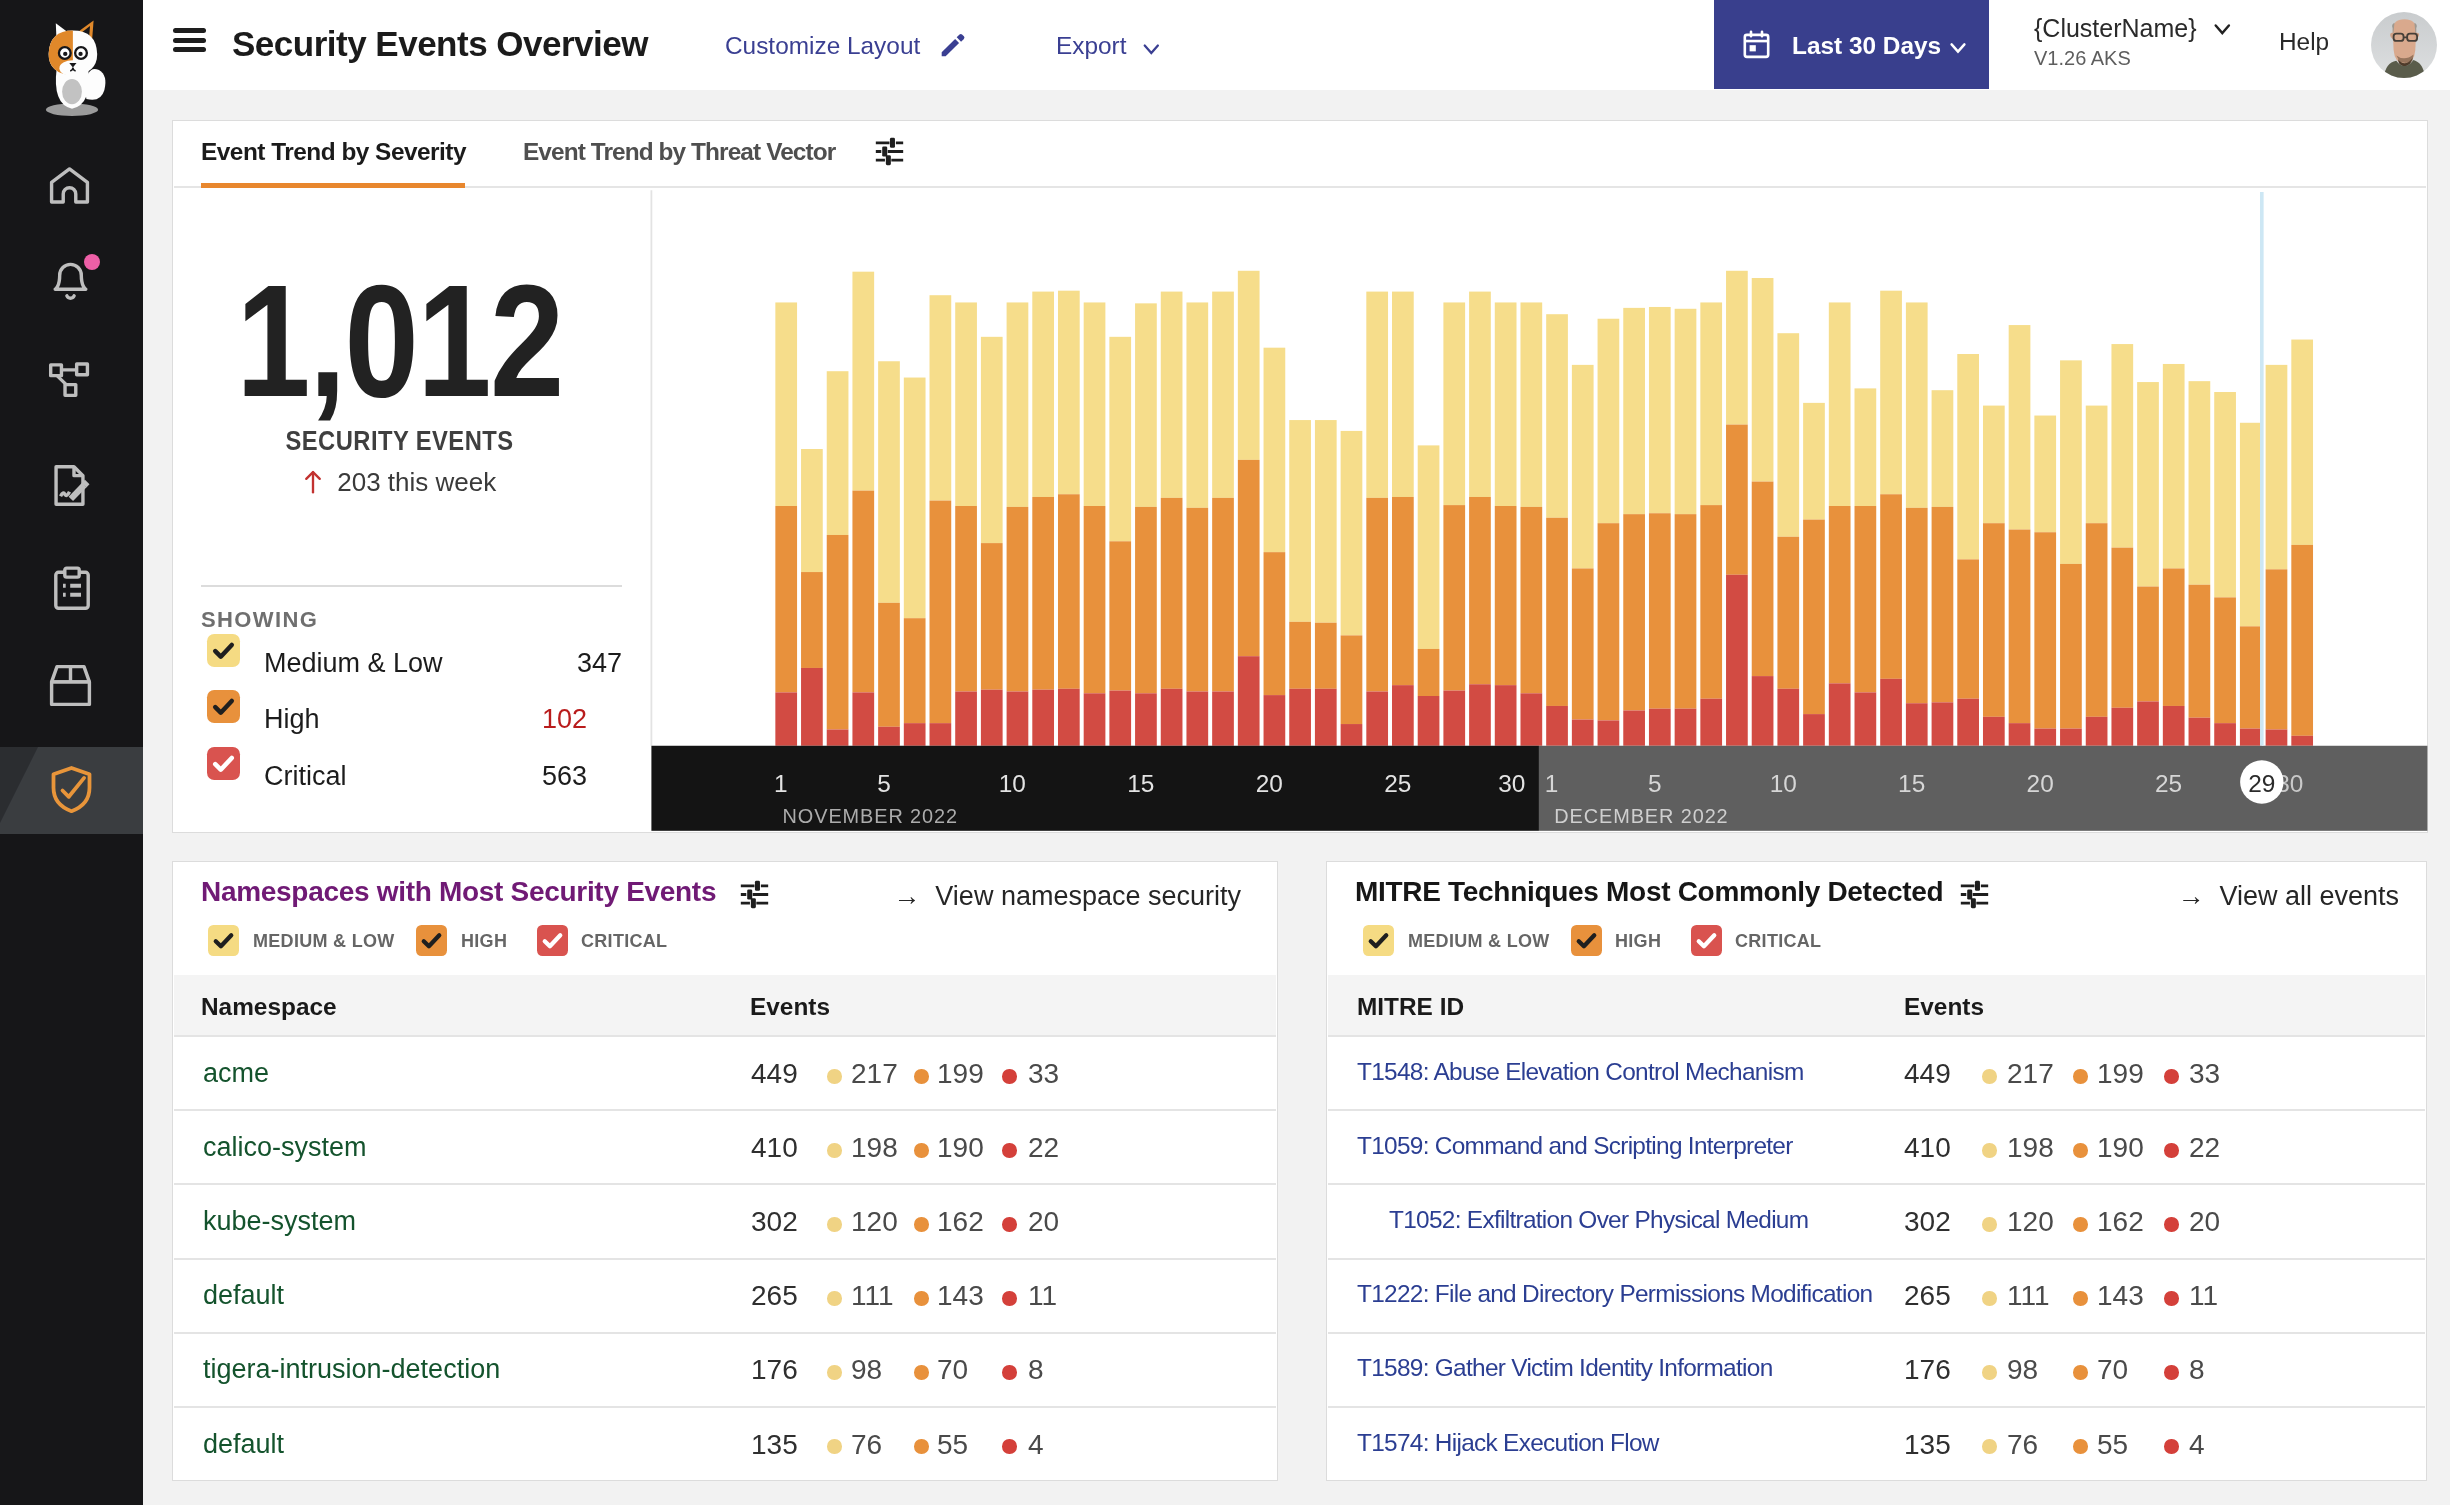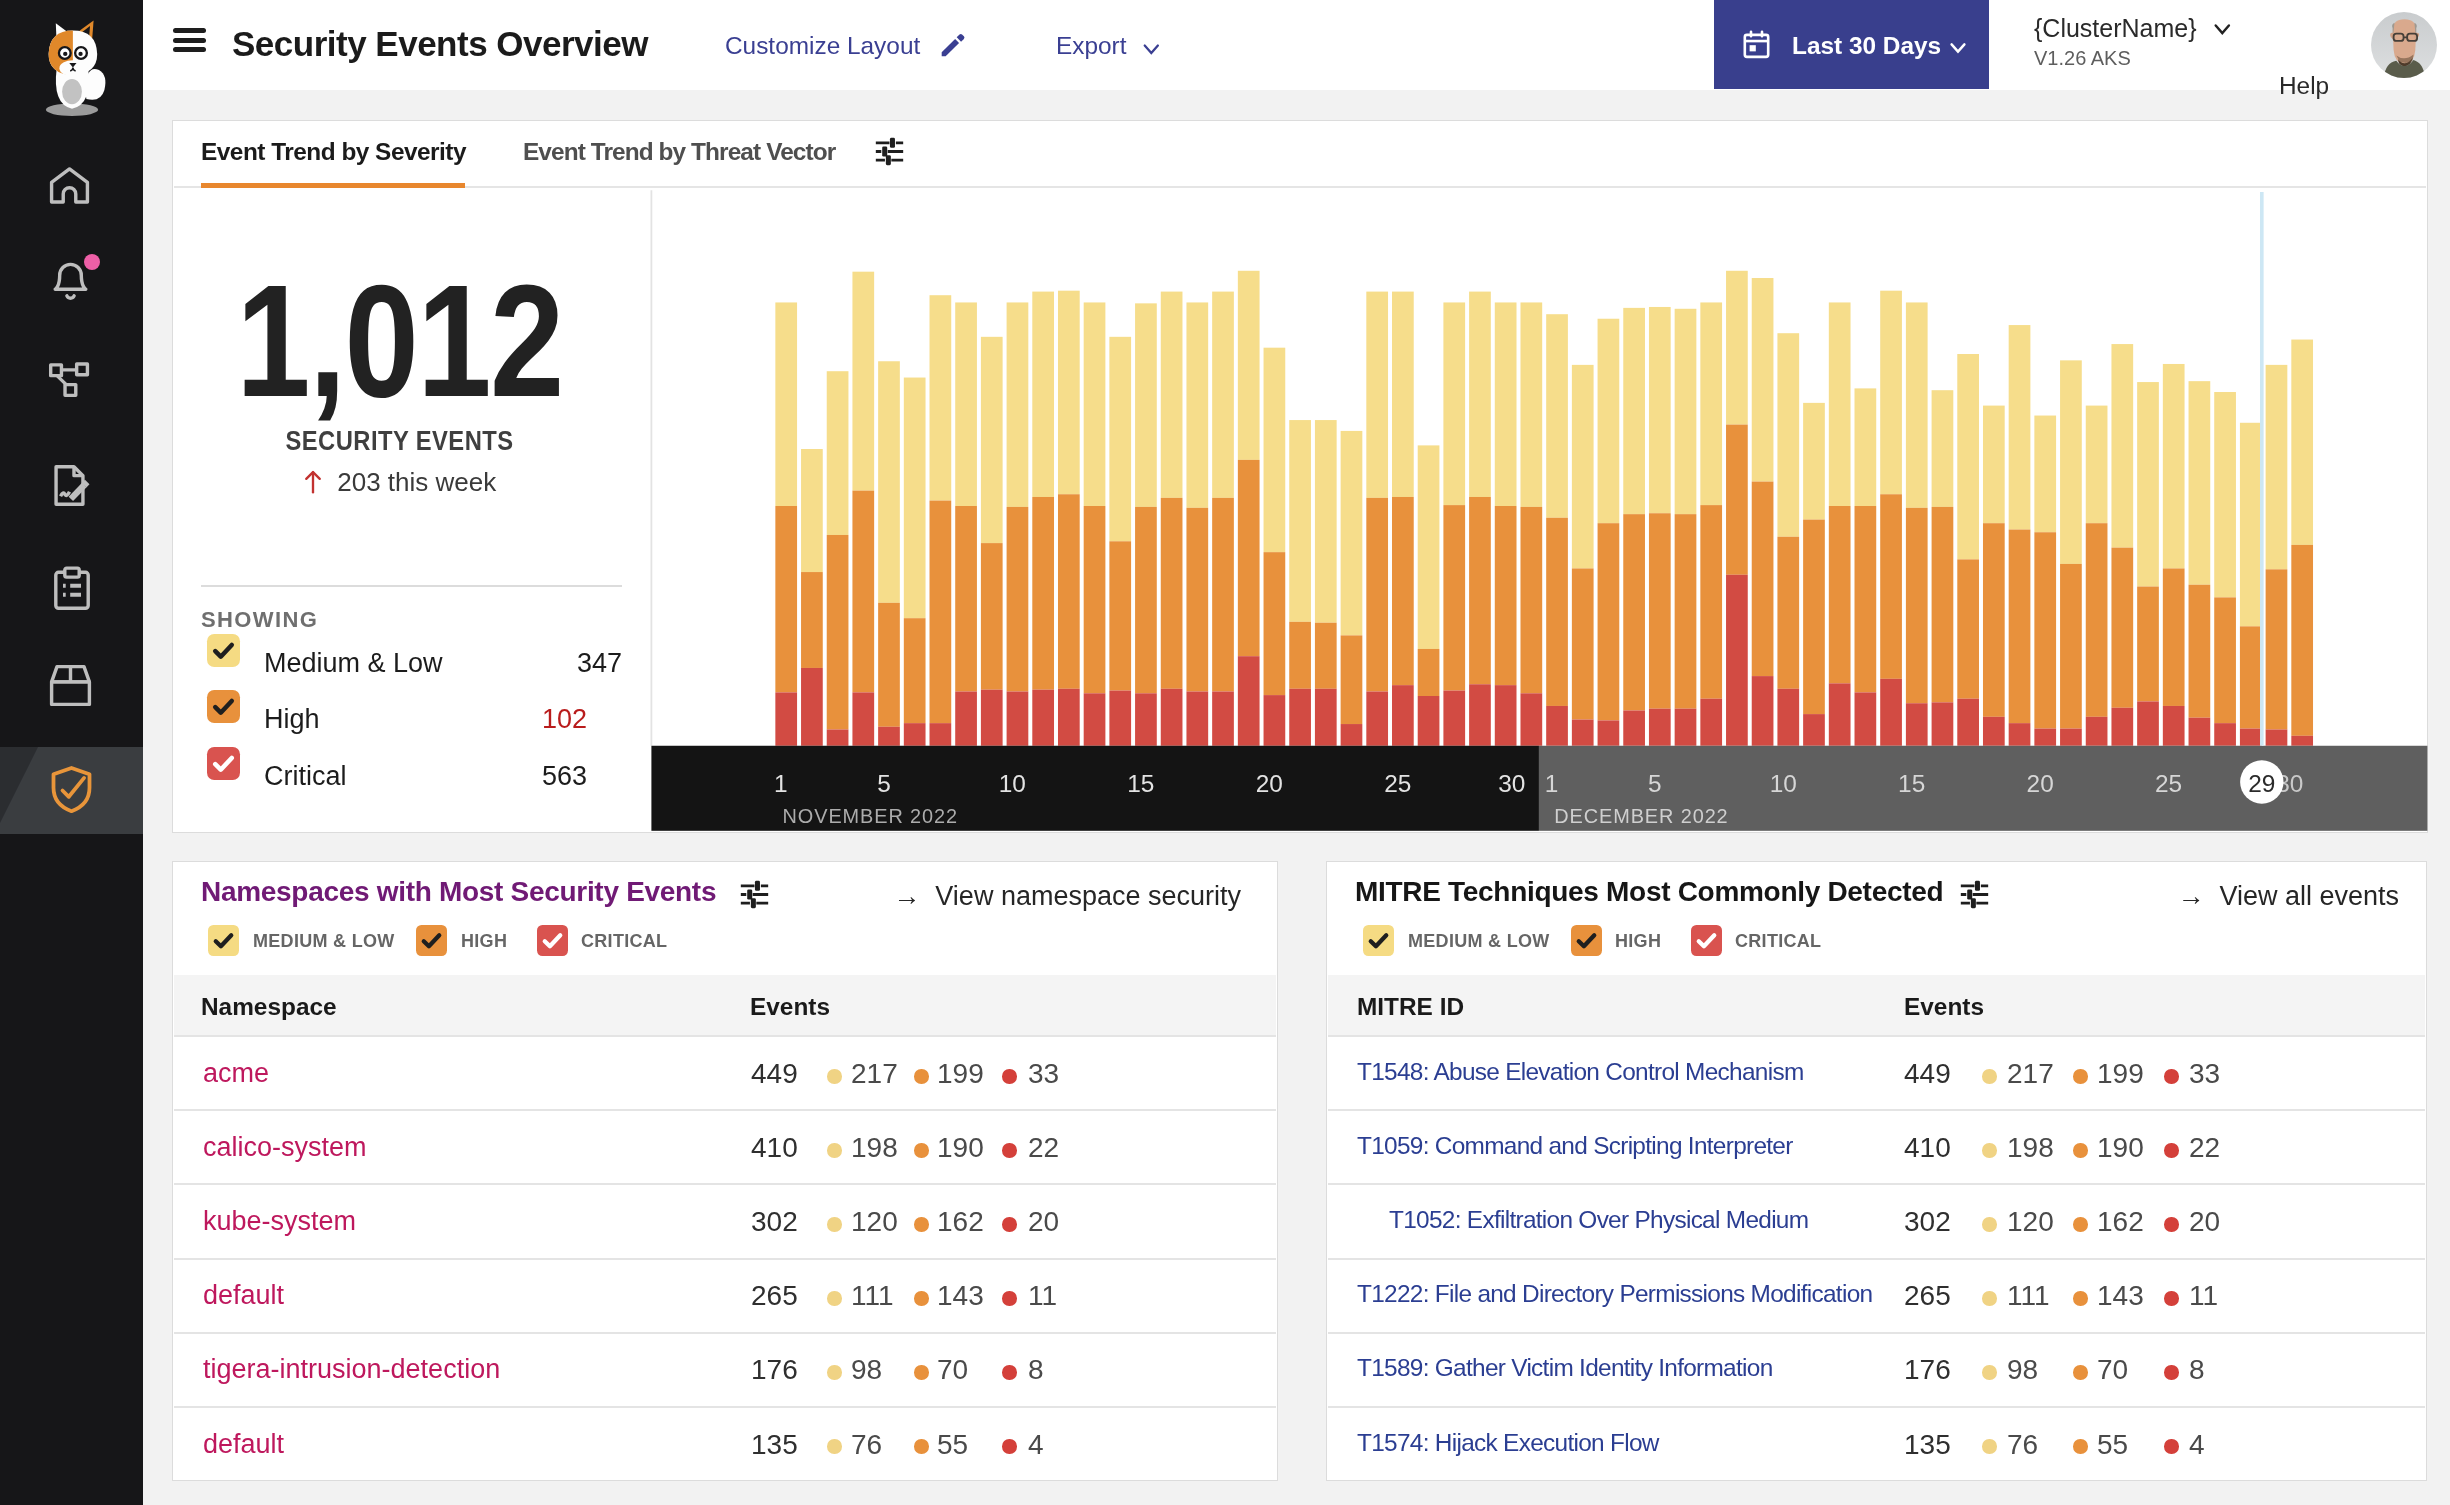--- a/index.html
+++ b/index.html
@@ -1,18 +1,18 @@
 <!DOCTYPE html>
 <html style="font-size:14.5px"><head><meta charset="utf-8">
 <style>
 * { margin:0; padding:0; box-sizing:border-box; }
 html,body { width:2450px; height:1506px; background:#F2F2F2; font-family:"Liberation Sans", sans-serif; overflow:hidden; }
 .abs { position:absolute; }
 .card { position:absolute; background:#fff; border:1.8px solid #DCDCDC; }
-.link2 { color:#be185d; font-size:27px; }
+.link2 { color:#14532d; font-size:27px; }
 .mlink { color:#2B3E92; font-size:24.4px; letter-spacing:-0.7px; }
 .cellnum { color:#2F2F2F; font-size:28px; }
 .cellsub { color:#4A4A4A; font-size:28px; }
 .hdrcell { color:#1A1A1A; font-size:24.4px; font-weight:bold; }
 .chip { color:#666; font-size:18px; font-weight:bold; letter-spacing:0.3px; }
 </style></head>
 <body>
 
 <div class="abs" style="left:0;top:0;width:143px;height:1506px;background:#161618;"></div>
 <div class="abs" style="left:0;top:747px;width:143px;height:87px;background:#3A3D40;"></div>
@@ -100,21 +100,21 @@
 <div class="abs" style="left:1792px;top:32px;font-size:24.4px;font-weight:bold;color:#fff;">Last 30 Days</div>
 <svg class="abs" style="left:1947px;top:37px;" width="22" height="22" viewBox="0 0 24 24" fill="none" stroke="#fff" stroke-width="2.7" stroke-linecap="round">
     <polyline points="5,8 12,16 19,8"></polyline>
   </svg>
 
 <div class="abs" style="left:2034px;top:13.6px;font-size:25px;font-weight:500;color:#2A2A2A;">{ClusterName}</div>
 <svg class="abs" style="left:2211px;top:18px;" width="22.6" height="22.6" viewBox="0 0 24 24" fill="none" stroke="#222" stroke-width="2.6" stroke-linecap="round">
     <polyline points="5,8 12,16 19,8"></polyline>
   </svg>
 <div class="abs" style="left:2034px;top:47px;font-size:20px;color:#5E5E5E;">V1.26 AKS</div>
-<div class="abs" style="left:2279px;top:28px;font-size:24.4px;color:#2A2A2A;margin-top:44px;">Help</div>
+<div class="abs" style="left:2279px;top:28px;font-size:24.4px;color:#2A2A2A;">Help</div>
 <div class="abs" style="left:2371px;top:11.8px;width:66px;height:66px;border-radius:50%;background:linear-gradient(180deg,#C9CCCE 0%,#DDDFE0 100%);overflow:hidden;">
 <svg width="66" height="66" viewBox="0 0 73 73">
 <path d="M24 20 Q24 8 37 8 Q50 8 50 20 L49 42 Q48 56 37 58 Q26 56 25 42 Z" fill="#D9A98D"></path>
 <path d="M24 18 Q22 14 26 12 L24 30 Z" fill="#9E9890"></path>
 <path d="M50 18 Q52 14 48 12 L50 32 Z" fill="#9E9890"></path>
 <path d="M22 28 Q20 24 23 23 L25 23 Q27 26 25 31 Z" fill="#CFA086"></path>
 <path d="M52 28 Q55 24 51 23 L49 23 Q47 26 49 31 Z" fill="#CFA086"></path>
 <rect x="25" y="24" width="11" height="8" rx="3" fill="none" stroke="#463F38" stroke-width="2"></rect>
 <rect x="40" y="24" width="11" height="8" rx="3" fill="none" stroke="#463F38" stroke-width="2"></rect>
 <path d="M36 28 H40" stroke="#463F38" stroke-width="2"></path>

